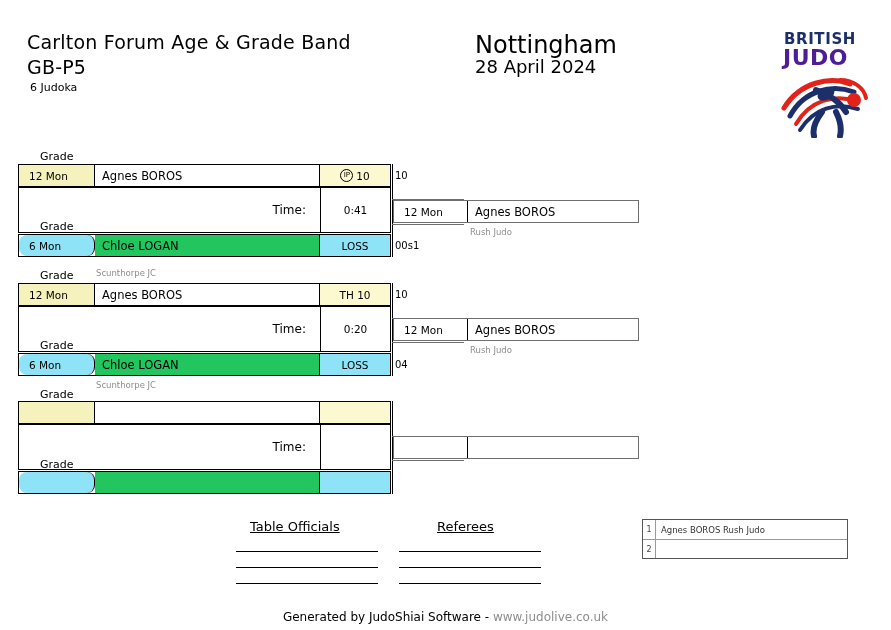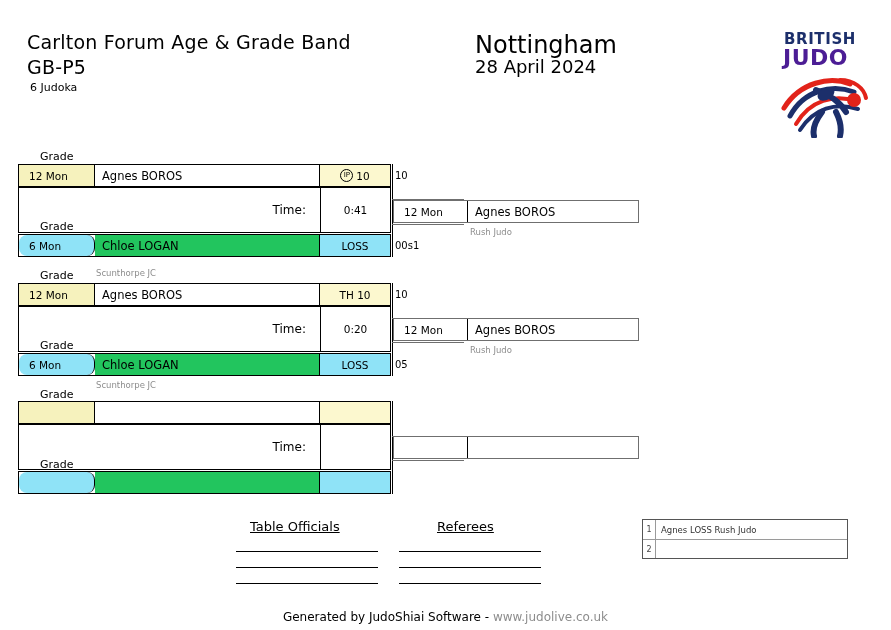--- a/index.html
+++ b/index.html
@@ -163,21 +163,21 @@
   <div class="tm-val">0:20</div>
 </div>
 
 <div class="abs gradelbl" style="left:40px;top:339px">Grade</div>
 <div class="mrow blue" style="left:18px;top:353px;width:373px">
   <div class="cell-grade">6 Mon</div>
   <div class="cell-name">Chloe LOGAN</div>
   <div class="cell-score">LOSS</div>
 </div>
 <div class="club" style="left:96px;top:380px">Scunthorpe JC</div>
-<div class="sidenum" style="left:395px;top:359px">05</div>
+<div class="sidenum" style="left:395px;top:359px">04</div>
 
 <div class="vline" style="left:392px;top:283px;height:93px"></div>
 <div class="hline" style="left:392px;top:318px;width:72px"></div>
 <div class="hline" style="left:392px;top:342px;width:72px"></div>
 
 <div class="winbox" style="left:393px;top:318px;width:246px">
   <div class="wg">12 Mon</div>
   <div class="wn">Agnes BOROS</div>
 </div>
 <div class="club" style="left:470px;top:345px">Rush Judo</div>
@@ -218,21 +218,21 @@
 
 <div class="offttl" style="left:437px;top:519px">Referees</div>
 <div class="sigline" style="left:399px;top:551px;width:142px"></div>
 <div class="sigline" style="left:399px;top:567px;width:142px"></div>
 <div class="sigline" style="left:399px;top:583px;width:142px"></div>
 
 <div class="reslbl" style="left:722px;top:521px">Results</div>
 <div class="restbl" style="left:642px;top:519px;width:206px">
   <div class="resrow">
     <div class="resrank">1</div>
-    <div class="resname">Agnes LOSS Rush Judo</div>
+    <div class="resname">Agnes BOROS Rush Judo</div>
   </div>
   <div class="resrow">
     <div class="resrank">2</div>
   </div>
 </div>
 
 <div class="foot">
   <span>Generated by JudoShiai Software - </span><span class="url">www.judolive.co.uk</span>
 </div>
 

